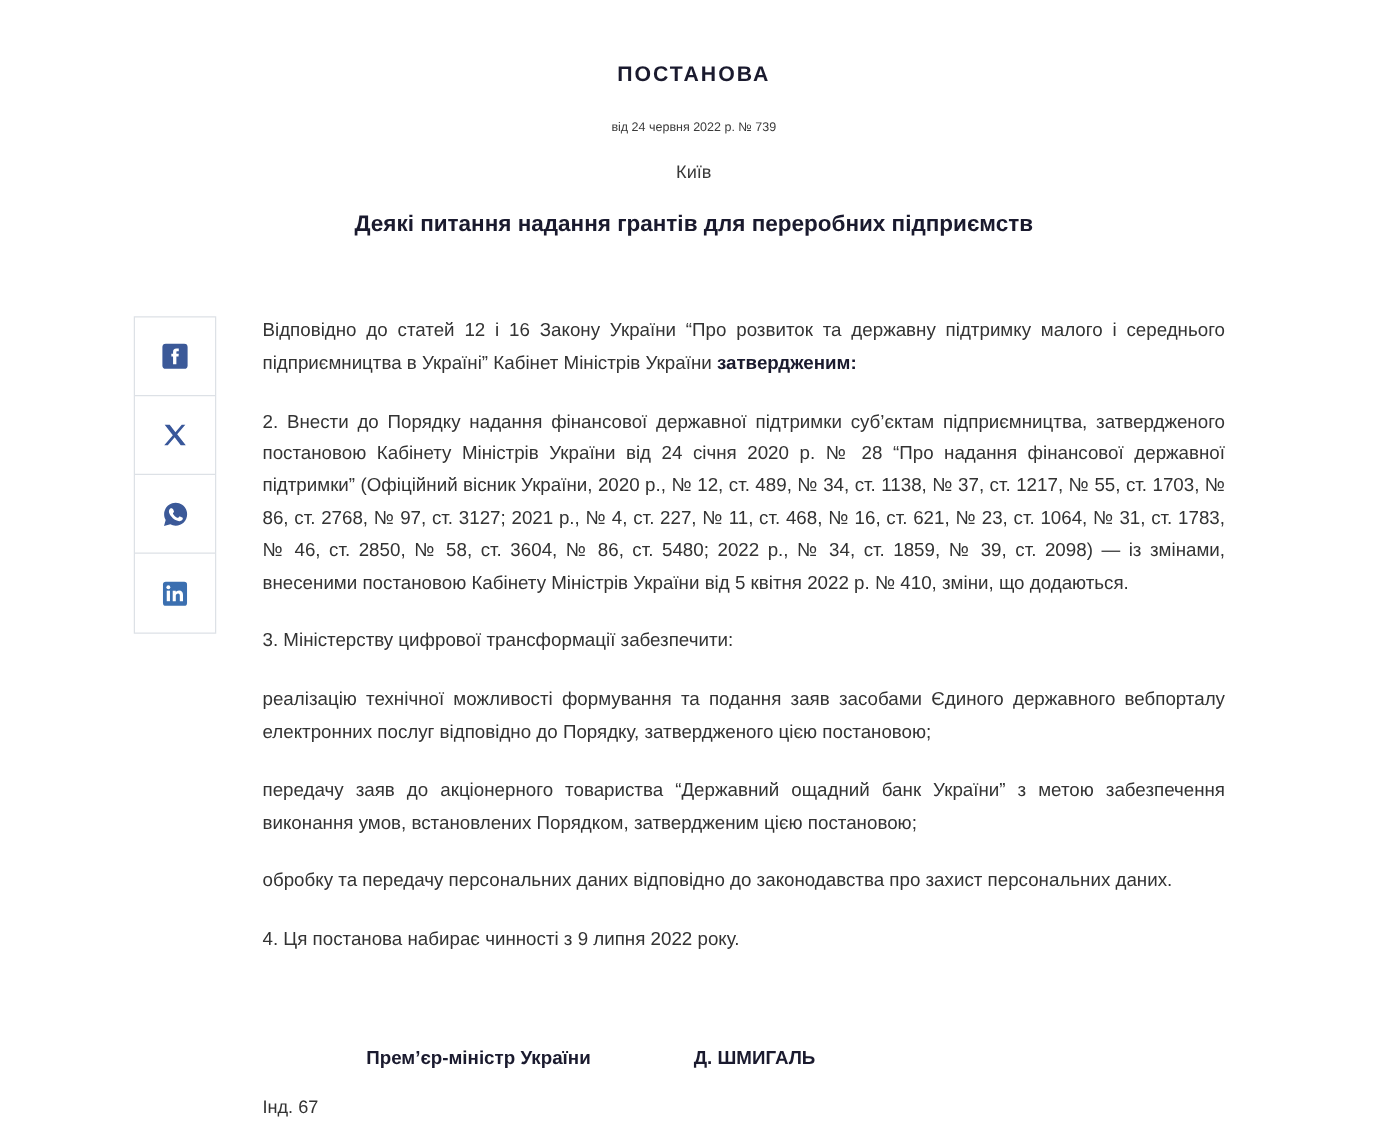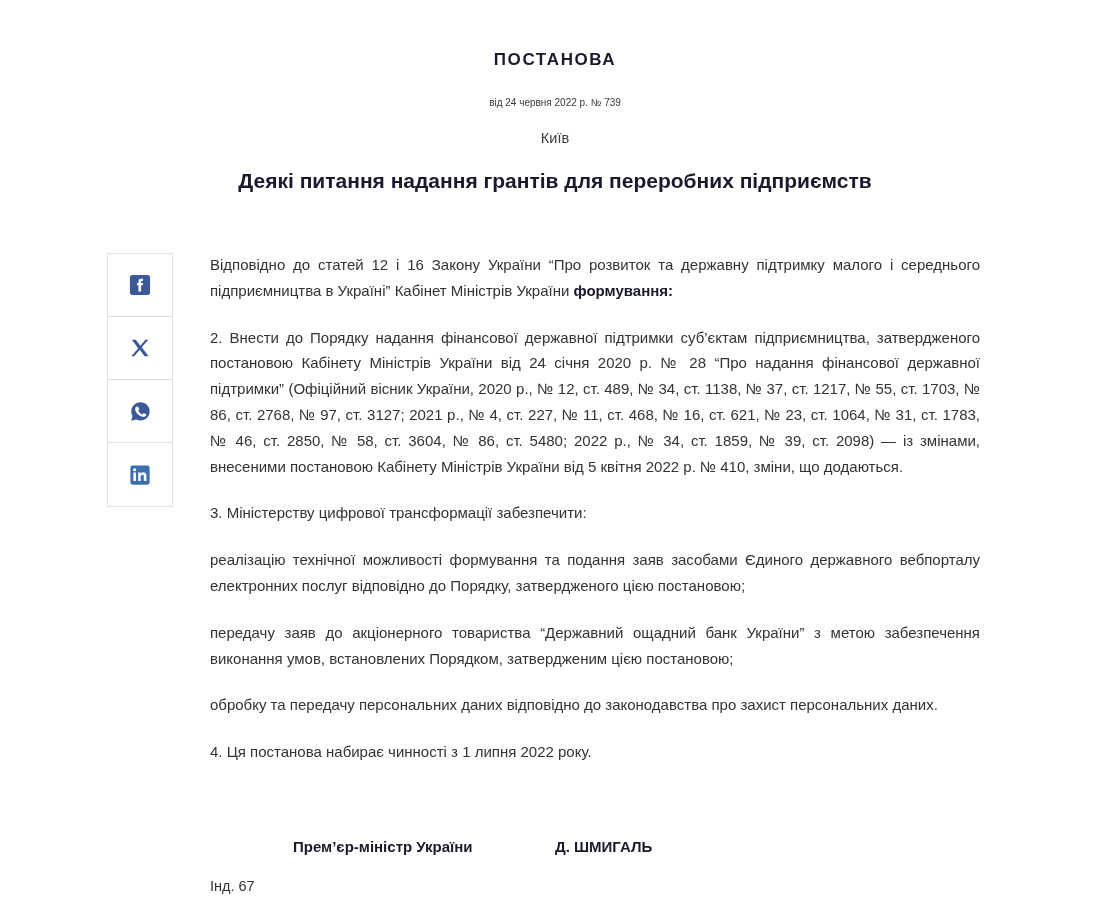--- a/index.html
+++ b/index.html
@@ -53,21 +53,21 @@
   }
   .doc-city {
     margin: 0;
     padding-top: 22px;
     font-size: 14.5px;
     color: #3a3a3a;
   }
   .doc-subject {
     margin: 0;
     padding-top: 23px;
-    font-size: 21px;
+    font-size: 18px;
     font-weight: bold;
     color: #1a1a2e;
   }
 
   
   .share-rail {
     position: absolute;
     left: 107px;
     top: 253px;
     width: 66px;
@@ -177,27 +177,27 @@
           <rect x="1.5" y="1.5" width="21" height="21" rx="2.5" fill="#3b6fb0"></rect>
           <rect x="4.8" y="9.3" width="2.8" height="9.2" fill="#ffffff"></rect>
           <circle cx="6.2" cy="6.3" r="1.7" fill="#ffffff"></circle>
           <path d="M10 9.3h2.7v1.3c.4-.7 1.4-1.5 2.9-1.5 2.2 0 3.4 1.3 3.4 4v5.4h-2.8v-4.8c0-1.2-.4-2-1.5-2-1 0-1.6.7-1.9 1.4-.1.2-.1.6-.1.9v4.5H10V9.3z" fill="#ffffff"></path>
         </svg>
       </span>
     </div>
   </aside>
 
   <main class="doc-body">
-    <p class="para"><span>Відповідно до статей 12 і 16 Закону України “Про розвиток та державну підтримку малого і середнього підприємництва в Україні” Кабінет Міністрів України </span><b>формування:</b></p>
+    <p class="para"><span>Відповідно до статей 12 і 16 Закону України “Про розвиток та державну підтримку малого і середнього підприємництва в Україні” Кабінет Міністрів України </span><b>затвердженим:</b></p>
     <p class="para">2. Внести до Порядку надання фінансової державної підтримки суб’єктам підприємництва, затвердженого постановою Кабінету Міністрів України від 24 січня 2020 р. № 28 “Про надання фінансової державної підтримки” (Офіційний вісник України, 2020 р., № 12, ст. 489, № 34, ст. 1138, № 37, ст. 1217, № 55, ст. 1703, № 86, ст. 2768, № 97, ст. 3127; 2021 р., № 4, ст. 227, № 11, ст. 468, № 16, ст. 621, № 23, ст. 1064, № 31, ст. 1783, № 46, ст. 2850, № 58, ст. 3604, № 86, ст. 5480; 2022 р., № 34, ст. 1859, № 39, ст. 2098) — із змінами, внесеними постановою Кабінету Міністрів України від 5 квітня 2022 р. № 410, зміни, що додаються.</p>
     <p class="para">3. Міністерству цифрової трансформації забезпечити:</p>
     <p class="para">реалізацію технічної можливості формування та подання заяв засобами Єдиного державного вебпорталу електронних послуг відповідно до Порядку, затвердженого цією постановою;</p>
     <p class="para">передачу заяв до акціонерного товариства “Державний ощадний банк України” з метою забезпечення виконання умов, встановлених Порядком, затвердженим цією постановою;</p>
     <p class="para">обробку та передачу персональних даних відповідно до законодавства про захист персональних даних.</p>
-    <p class="para">4. Ця постанова набирає чинності з 1 липня 2022 року.</p>
+    <p class="para">4. Ця постанова набирає чинності з 9 липня 2022 року.</p>
   </main>
 
   <div class="signature">
     <span class="sig-role">Прем’єр-міністр України</span>
     <span class="sig-name">Д. ШМИГАЛЬ</span>
   </div>
 
   <div class="doc-index">Інд. 67</div>
 
 </div>

